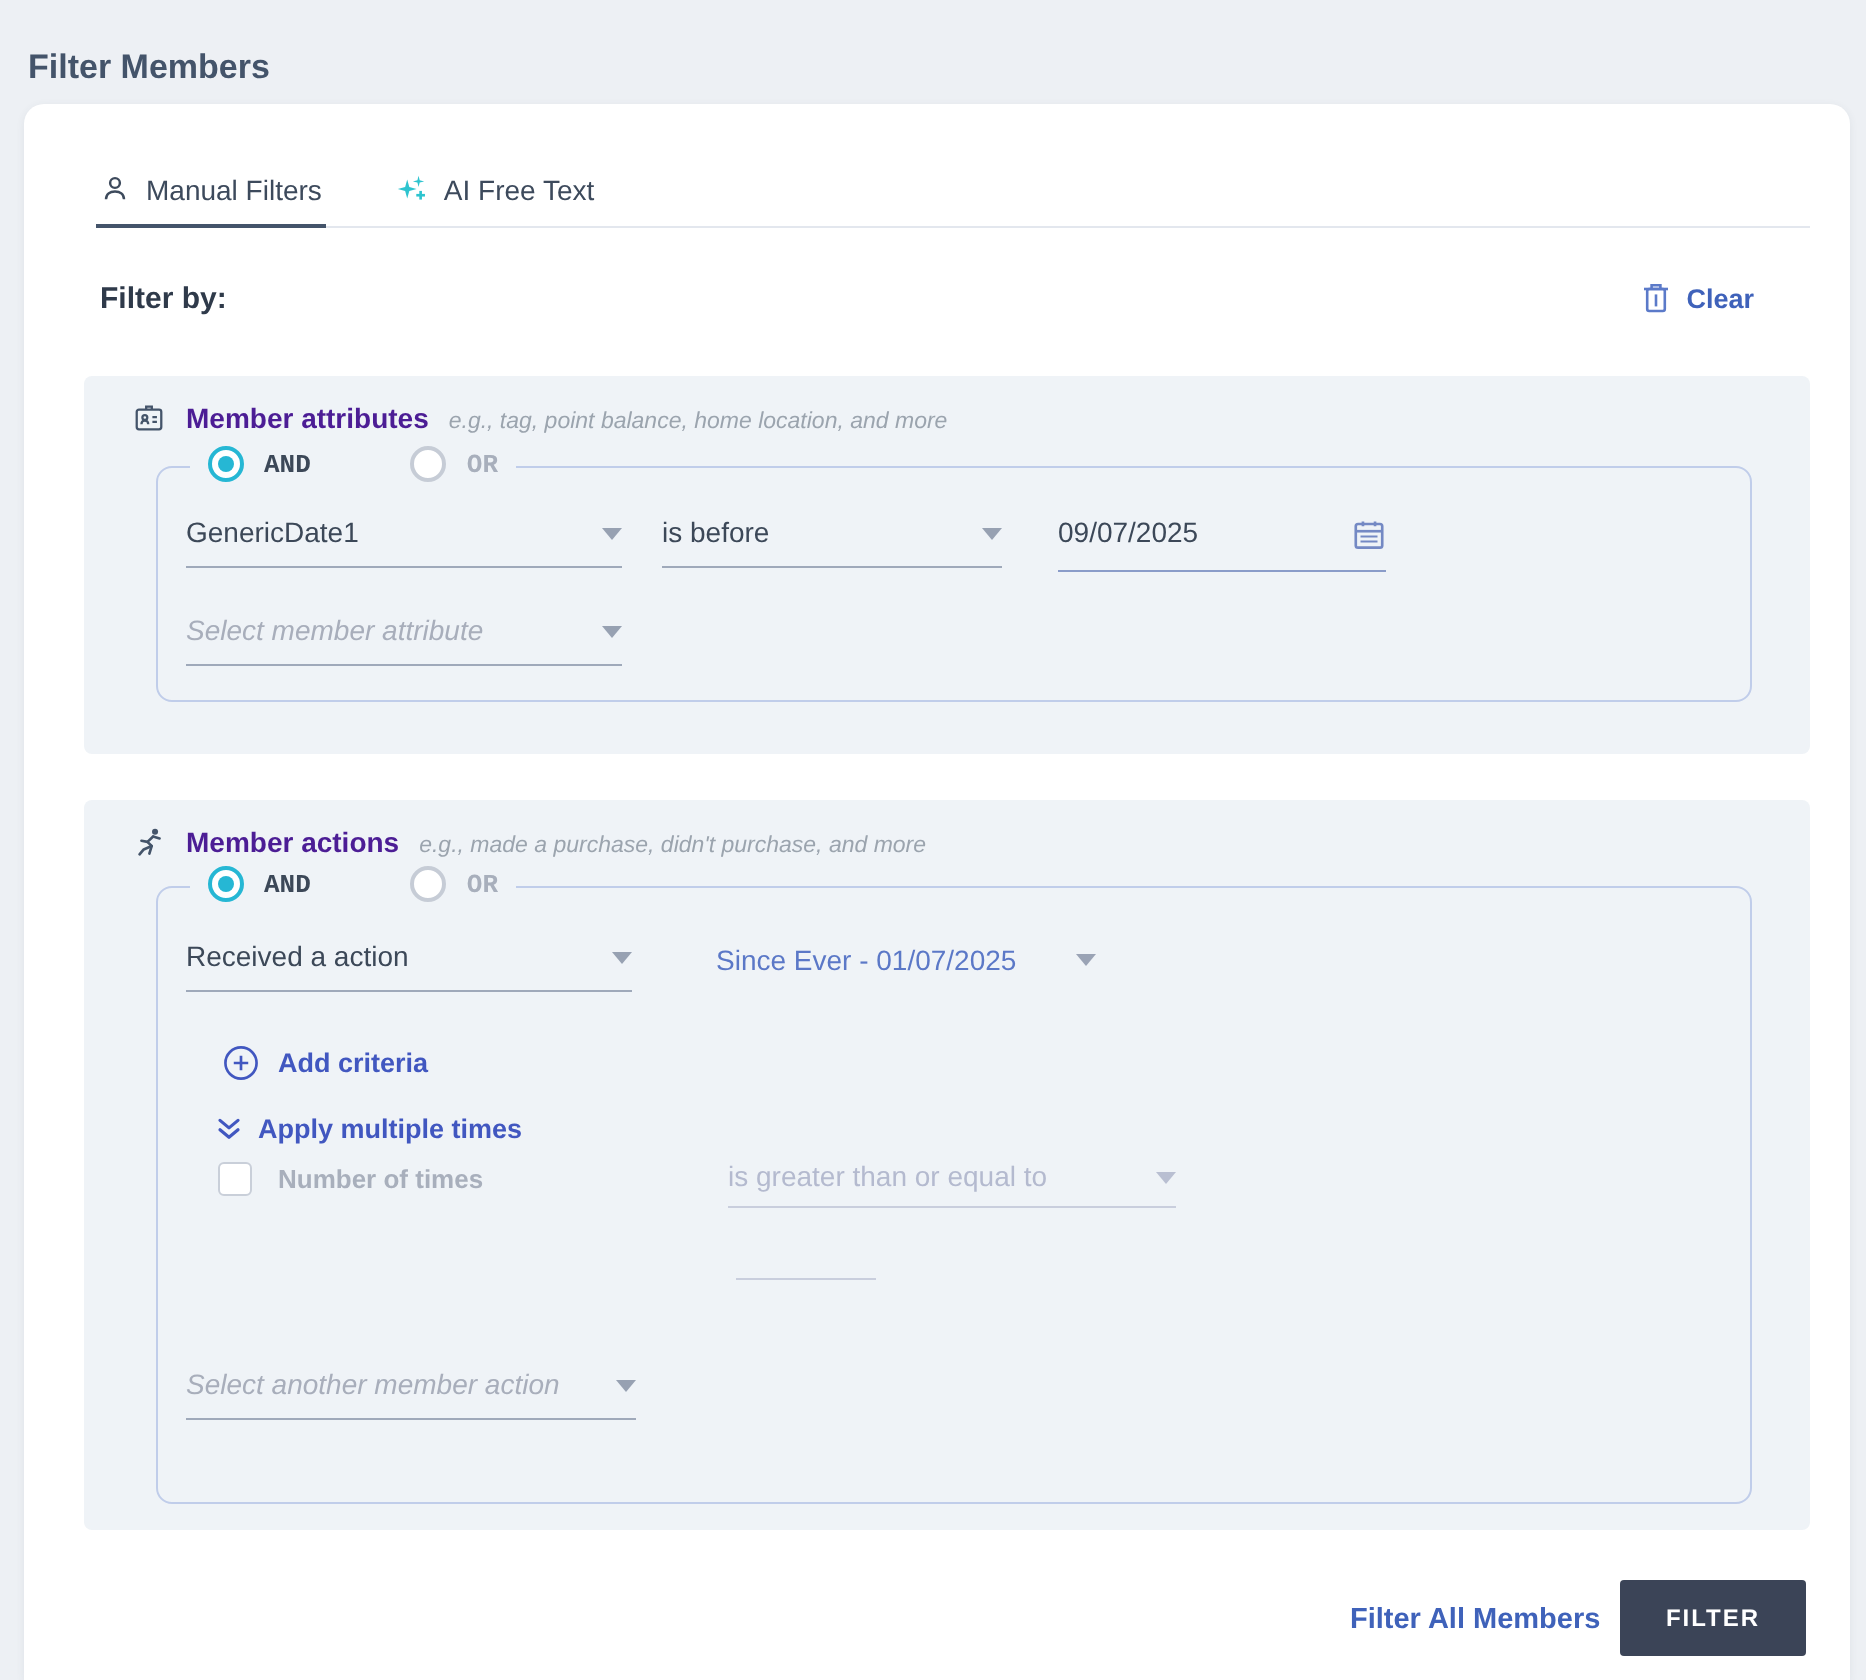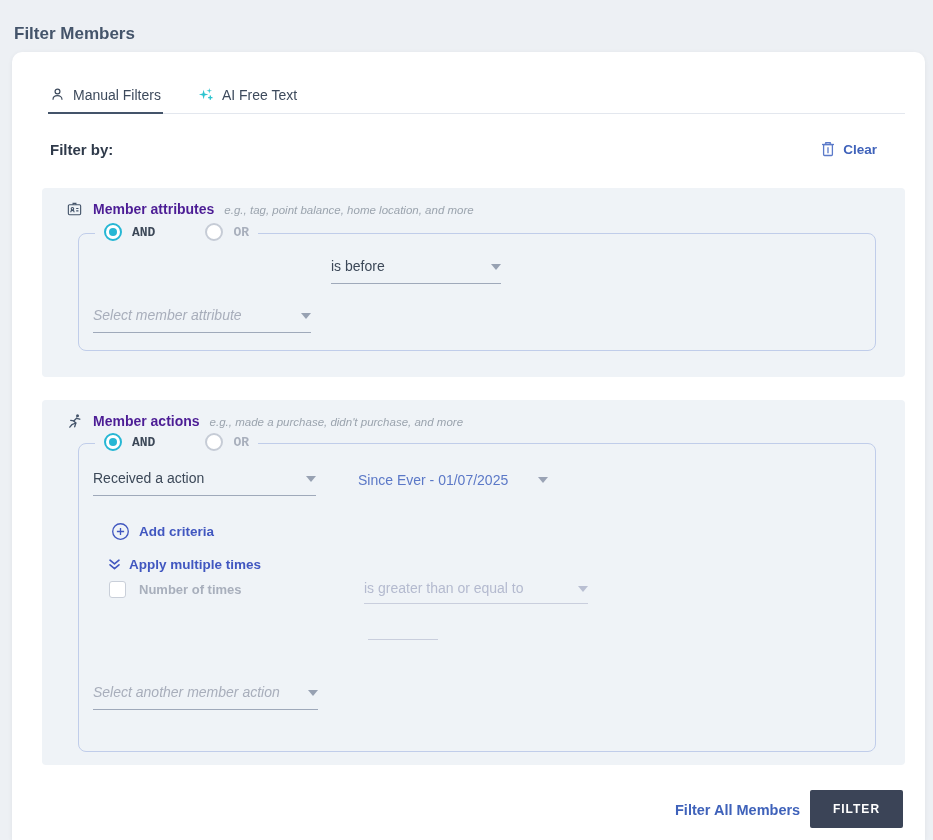--- a/index.html
+++ b/index.html
@@ -203,23 +203,38 @@
         <div class="radio-group">
           <span class="radio checked"></span>
           <span class="radio-label">AND</span>
         </div>
         <div class="radio-group off">
           <span class="radio"></span>
           <span class="radio-label">OR</span>
         </div>
       </div>
 
+      <div class="ufield" style="left:14px; top:24px; width:218px;">
+        <span>GenericDate1</span>
+        <span class="chev"></span>
+      </div>
       <div class="ufield" style="left:252px; top:24px; width:170px;">
         <span>is before</span>
         <span class="chev"></span>
+      </div>
+      <div class="ufield date-field" style="left:450px; top:24px; width:164px;">
+        <input type="text" value="09/07/2025" style="">
+        <span style="margin-top:1px;">
+          <svg width="17" height="17" viewBox="0 0 18 18" fill="none" stroke="#7489c4" stroke-width="1.4">
+            <rect x="2" y="3.2" width="14" height="12.5" rx="1.2"></rect>
+            <path d="M2 7 H16"></path>
+            <path d="M5.8 1.8 V4.4 M12.2 1.8 V4.4"></path>
+            <path d="M4.5 9.8 H13.5 M4.5 12.4 H13.5" stroke-width="1.1"></path>
+          </svg>
+        </span>
       </div>
 
       <div class="ufield" style="left:14px; top:73px; width:218px;">
         <span class="placeholder">Select member attribute</span>
         <span class="chev"></span>
       </div>
     </div>
   </div>
 
   <div class="section actions">

